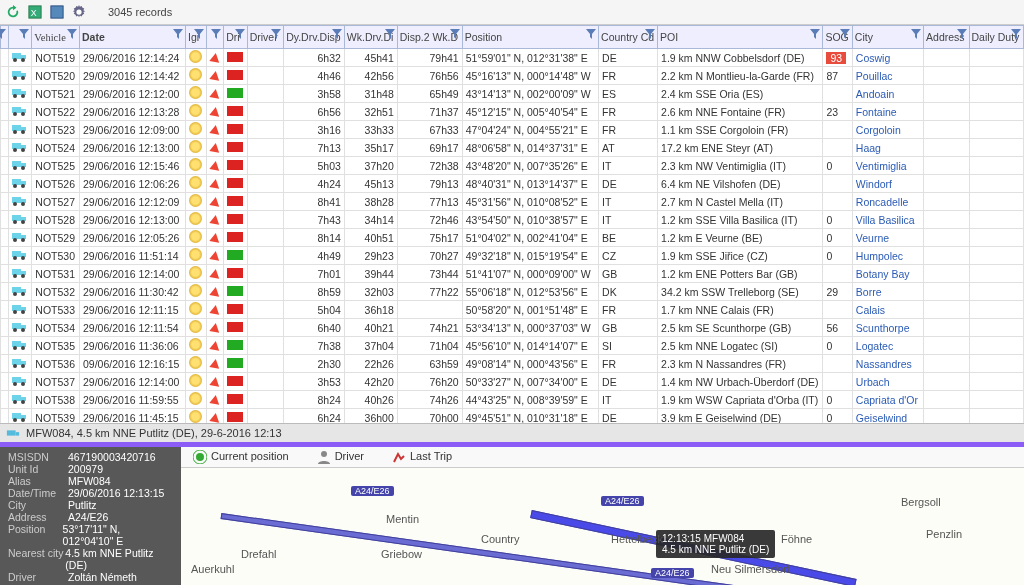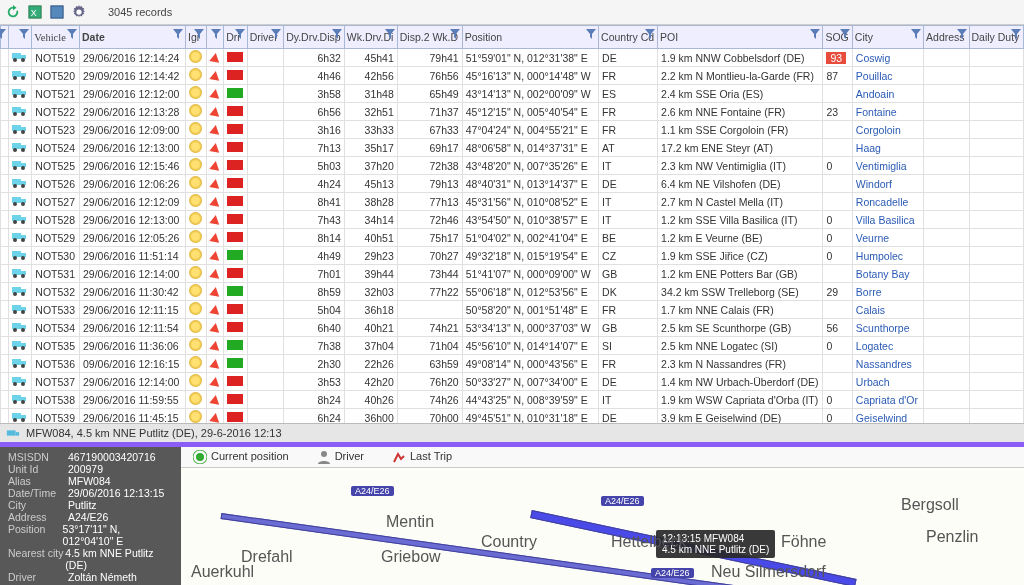--- a/index.html
+++ b/index.html
@@ -29,21 +29,21 @@
   .kv div{display:flex}
   .kv .k{width:60px;color:#ccc}
   .tabs{display:flex;gap:24px;padding:2px 10px;font-size:11px;background:#f9f9f9;border-bottom:1px solid #ccc}
   .tabs .tab{display:flex;align-items:flex-start;gap:4px;cursor:pointer;padding:1px 2px}
   .tabs .tab svg{width:14px;height:14px}
   .map-area{flex:1;position:relative;background:#fdfdf8}
   .map{position:absolute;inset:0}
   
   .road{position:absolute;height:4px;background:#6b6bd4;border:1px solid #404099}
   .road-lbl{position:absolute;background:#4444aa;color:#fff;font-size:9px;padding:0 4px;border-radius:2px}
-  .city-lbl{position:absolute;color:#555;font-size:16px}
+  .city-lbl{position:absolute;color:#555;font-size:11px}
   .map-tooltip{position:absolute;background:rgba(40,40,40,.92);color:#fff;font-size:10px;padding:3px 6px;border-radius:2px}
   .grid-wrap{height:398px;overflow:hidden}
 </style>
 </head>
 <body>
 
 <div class="toolbar">
   <span class="tb-btn">
       <svg viewBox="0 0 16 16">
         <path fill="#2a6" d="M8 2a6 6 0 1 0 5.7 4.2l-1.9.6A4 4 0 1 1 8 4V6l4-3-4-3z"></path>

